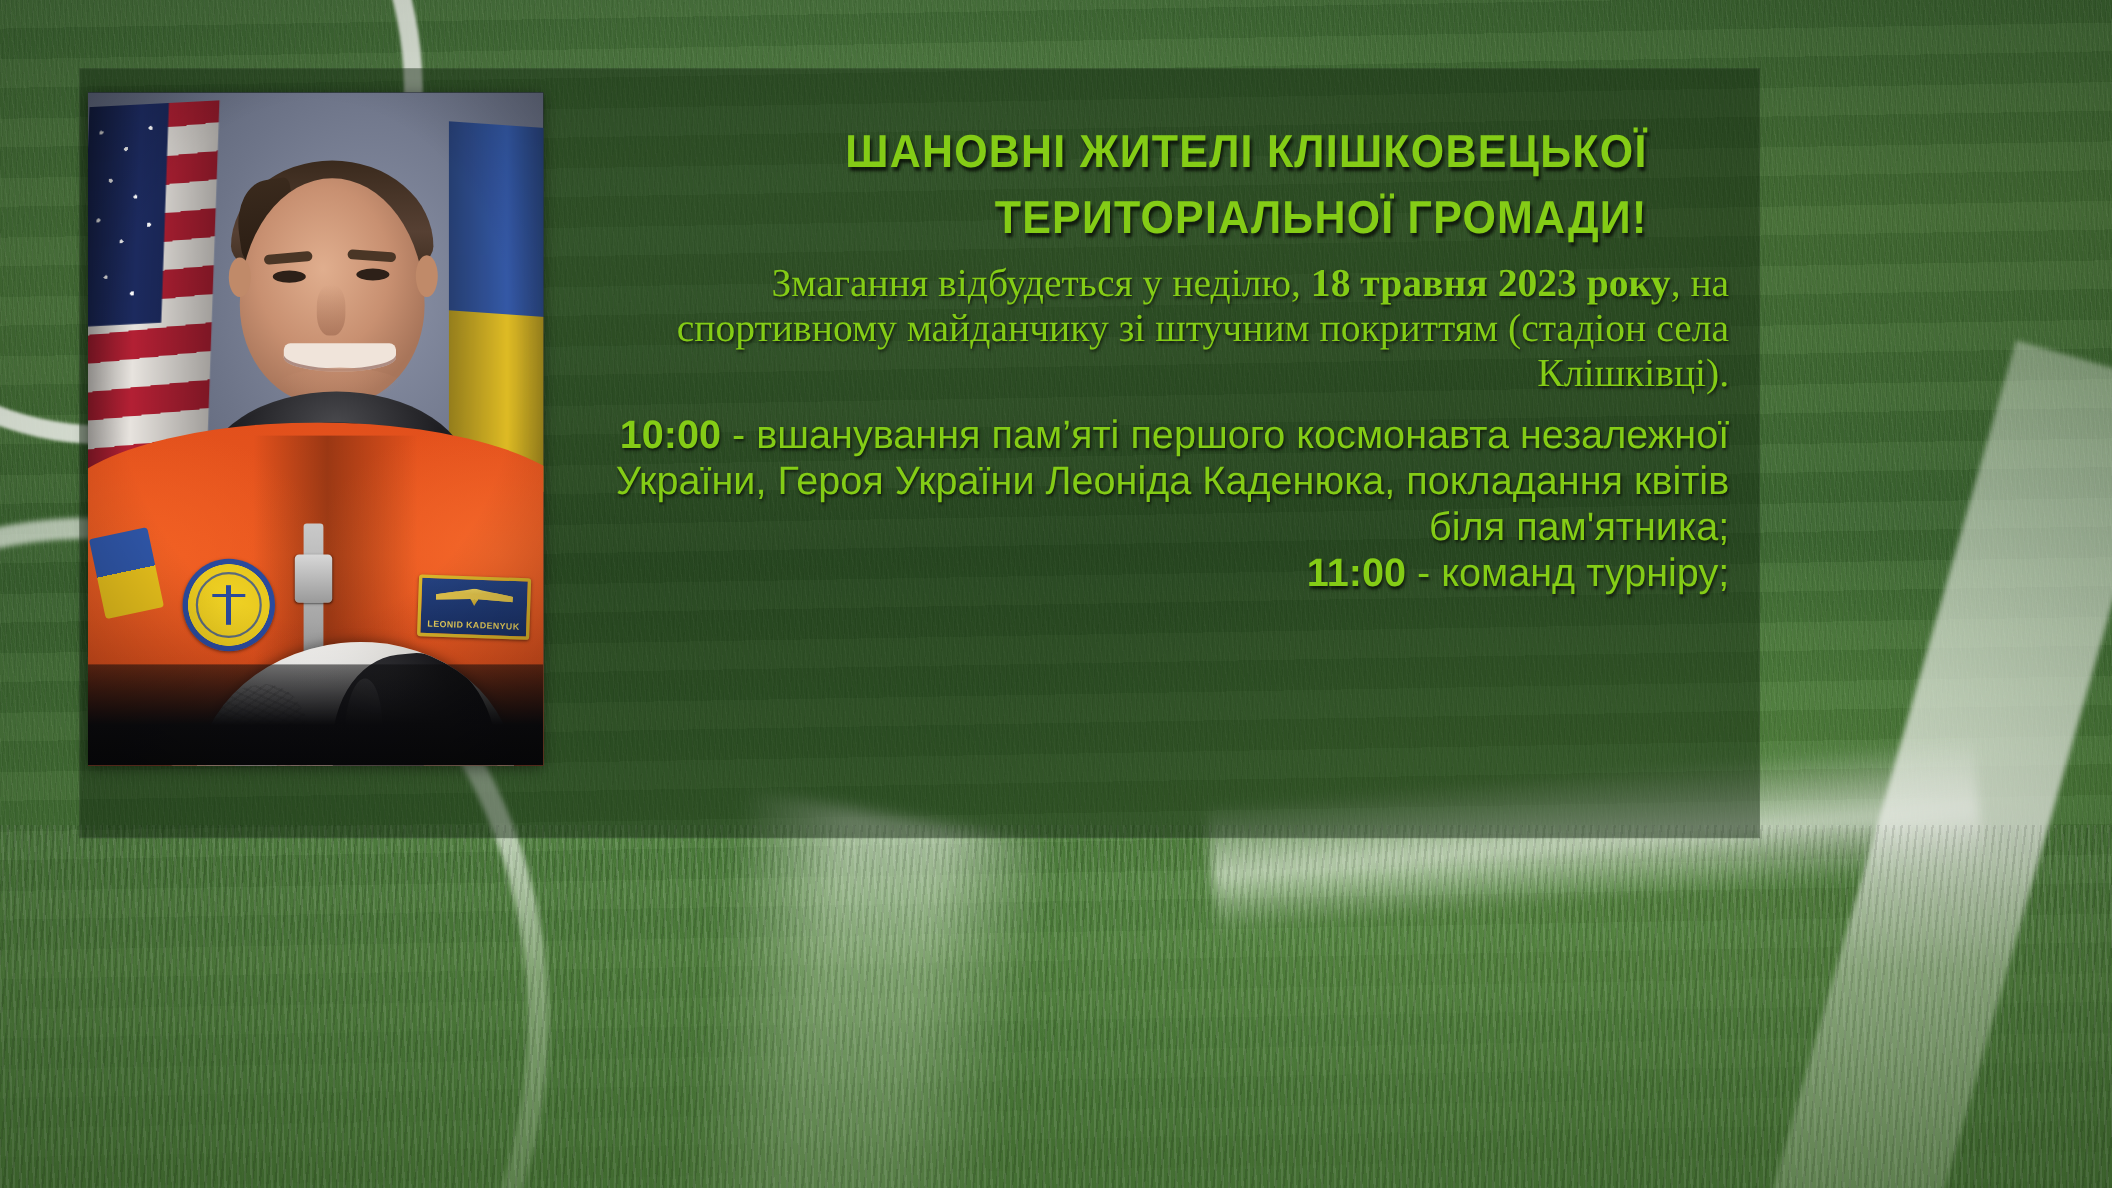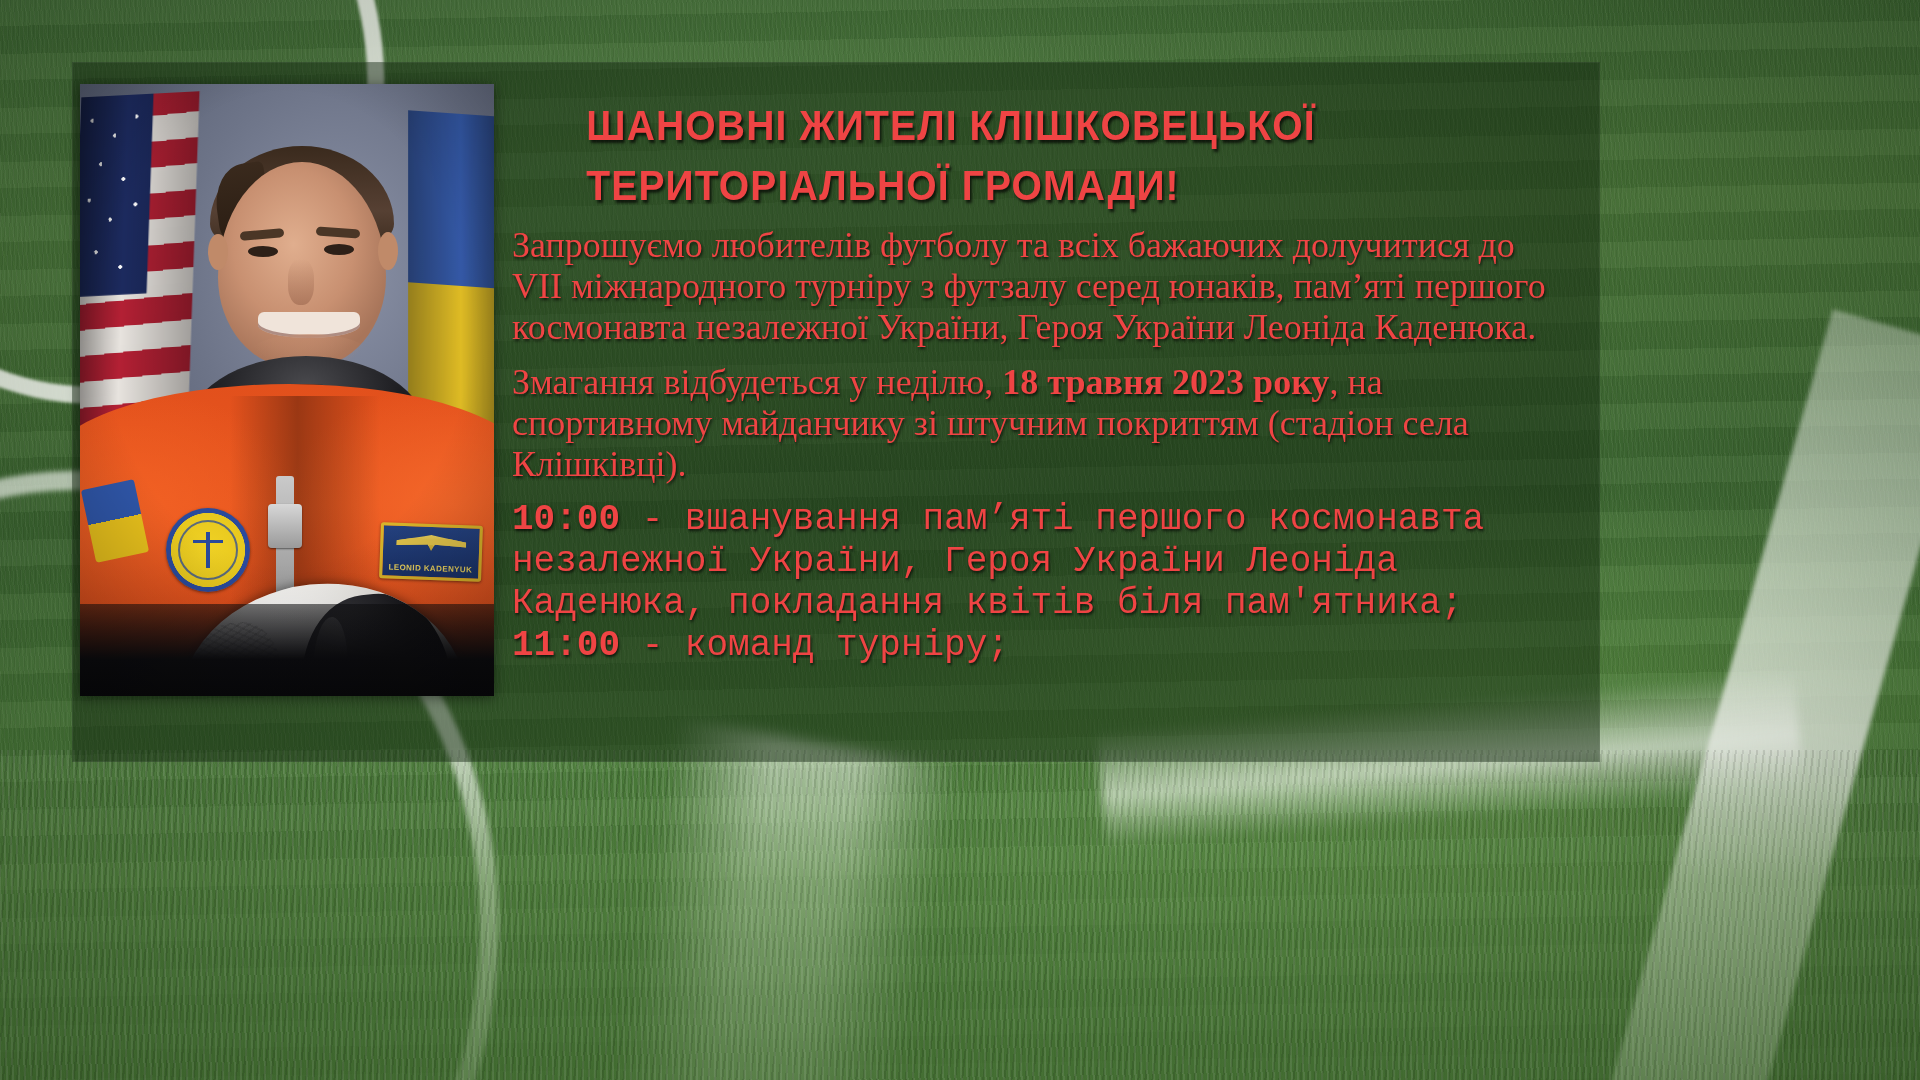--- a/index.html
+++ b/index.html
@@ -372,24 +372,24 @@
     background: linear-gradient(180deg, rgba(12,12,14,.55) 0%, #0c0c0f 60%, #09090b 100%);
   }
   .photo-grade{
     position:absolute; inset:0;
     background: radial-gradient(ellipse 80% 70% at 50% 40%, rgba(0,0,0,0) 55%, rgba(0,0,0,.30) 100%);
   }
 
   
   .content {
     position: absolute;
-    left: 512px; top: 96px;
+    left: 512px; top: 108px;
     width: 1060px;
-    text-align: left;
-    color: #ef4444;
+    text-align: right;
+    color: #84cc16;
   }
   .title {
     font-family: "Liberation Sans", sans-serif;
     font-weight: bold;
     font-size: 42px;
     line-height: 1.42;
     letter-spacing: 1.2px;
     transform: scaleX(0.93);
     text-shadow: 2px 3px 3px rgba(0,0,0,.70);
     margin: 0 0 10px 0;
@@ -398,21 +398,21 @@
   .para {
     font-family: "Liberation Serif", serif;
     font-size: 36px;
     line-height: 1.14;
     text-shadow: 1px 2px 3px rgba(0,0,0,.72);
     margin: 0 0 14px 0;
   }
   .para.p1 { margin-top: 6px; }
   .para b { font-weight: bold; }
   .sched {
-    font-family: Liberation Mono, monospace;
+    font-family: Liberation Sans, sans-serif;
     font-size: 36px;
     line-height: 1.16;
     text-shadow: 1px 2px 3px rgba(0,0,0,.72);
     margin: 10px 0 0 0;
   }
   .sched .t { font-weight: bold; }
 </style>
 </head>
 <body>
 
@@ -485,21 +485,20 @@
     <div class="photo-grade"></div>
   </div>
 
   <div class="content">
 
     <div class="title">
       <div>ШАНОВНІ ЖИТЕЛІ КЛІШКОВЕЦЬКОЇ</div>
       <div>ТЕРИТОРІАЛЬНОЇ ГРОМАДИ!</div>
     </div>
 
-    <p class="para p1">Запрошуємо любителів футболу та всіх бажаючих долучитися до VII міжнародного турніру з футзалу серед юнаків, пам’яті першого космонавта незалежної України, Героя України Леоніда Каденюка.</p>
 
     <p class="para p2">
       <span>Змагання відбудеться у неділю, </span><b>18 травня 2023 року</b><span>, на спортивному майданчику зі штучним покриттям (стадіон села Клішківці).</span>
     </p>
 
     <div class="sched">
       <div>
         <span class="t">10:00</span><span> - </span><span>вшанування пам’яті першого космонавта незалежної України, Героя України Леоніда Каденюка, покладання квітів біля пам'ятника;</span>
       </div>
       <div>

